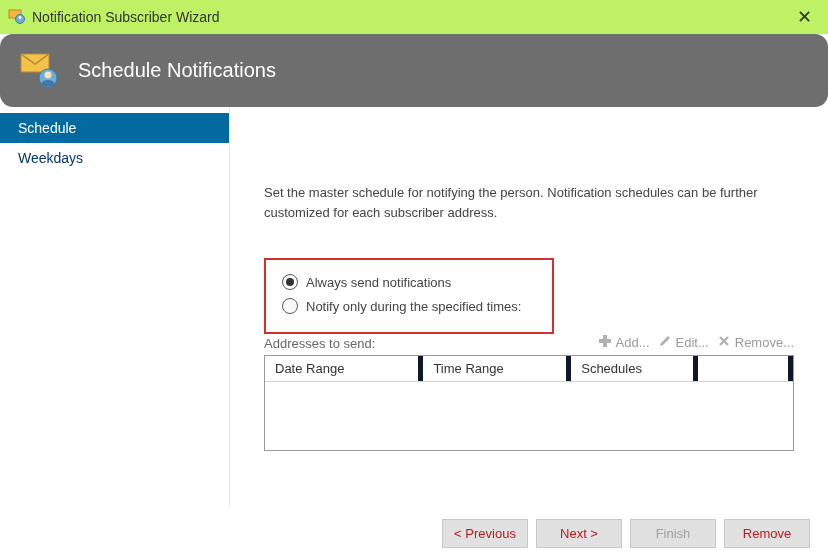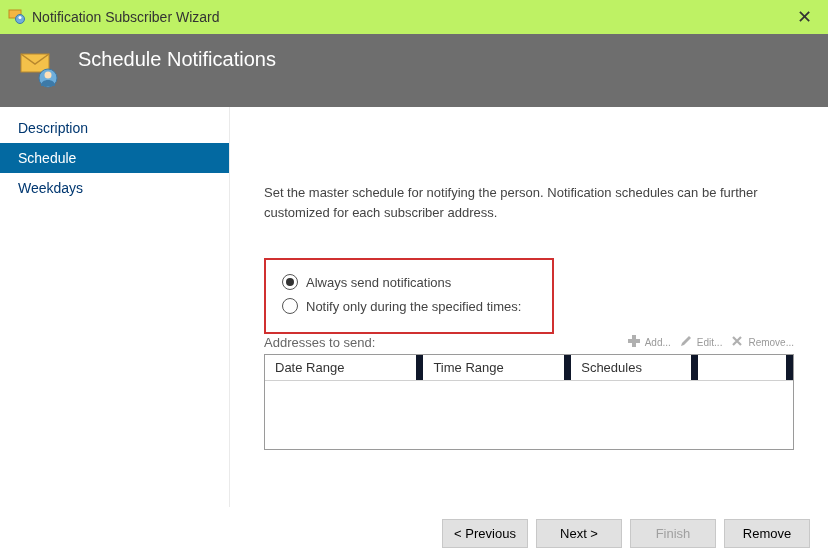--- a/index.html
+++ b/index.html
@@ -32,22 +32,23 @@
       font-weight: 300;
       cursor: pointer;
       padding: 0 6px;
       color: #333;
     }
     .header {
       background: #6e6e6e;
       color: #fff;
       padding: 14px 18px;
       display: flex;
-      align-items: flex-start;
+      align-items: center;
       gap: 18px;
+      border-radius: 13px;
     }
     .header-title {
       font-size: 20px;
       font-weight: 300;
     }
     .body {
       display: flex;
       height: calc(100% - 36px - 68px - 56px);
     }
     .sidebar {
@@ -118,36 +119,36 @@
       display: flex;
       gap: 8px;
       align-items: center;
     }
     .action-btn {
       display: flex;
       align-items: center;
       gap: 4px;
       color: #9a9a9a;
       cursor: pointer;
-      font-size: 10px;
+      font-size: 13px;
     }
     .table {
       border: 1px solid #9a9a9a;
       width: 100%;
     }
     .table-header {
       display: flex;
       background: #fff;
       border-bottom: 1px solid #d0d0d0;
     }
     .table-header .th {
       padding: 5px 10px;
       font-weight: 400;
       color: #333;
-      border-right: 7px solid #0f172a;
+      border-right: 5px solid #0f172a;
     }
     .th-date { width: 30%; }
     .th-time { width: 28%; }
     .th-week { width: 24%; }
     .th-spacer { flex: 1; border-right: none; }
     .table-body {
       height: 68px;
       background: #fff;
     }
     .footer {
@@ -157,21 +158,21 @@
       padding: 12px 18px;
       background: #fff;
     }
     .footer-btn {
       min-width: 86px;
       padding: 6px 10px;
       background: #e1e1e1;
       border: 1px solid #c8c8c8;
       cursor: pointer;
       font-size: 13px;
-      color: #000000;
+      color: #b91c1c;
       text-align: center;
     }
     .footer-btn.disabled {
       color: #a0a0a0;
       cursor: default;
     }
   </style>
 </head>
 <body>
 
@@ -197,23 +198,20 @@
       <circle cx="30" cy="30" r="9" fill="#6faedb" stroke="#3d7aa8"></circle>
       <circle cx="30" cy="27" r="3.5" fill="#ffe0b8"></circle>
       <path d="M23 38c0-4 3-6 7-6s7 2 7 6" fill="#3d7aa8"></path>
     </svg>
   </span>
   <span class="header-title">Schedule Notifications</span>
 </div>
 
 <div class="body">
   <div class="sidebar">
-    <div class="sidebar-item">
-      <span>Description</span>
-    </div>
     <div class="sidebar-item selected">
       <span>Schedule</span>
     </div>
     <div class="sidebar-item">
       <span>Weekdays</span>
     </div>
   </div>
 
   <div class="main">
     <div class="description">Set the master schedule for notifying the person. Notification schedules can be further customized for each subscriber address.</div>

